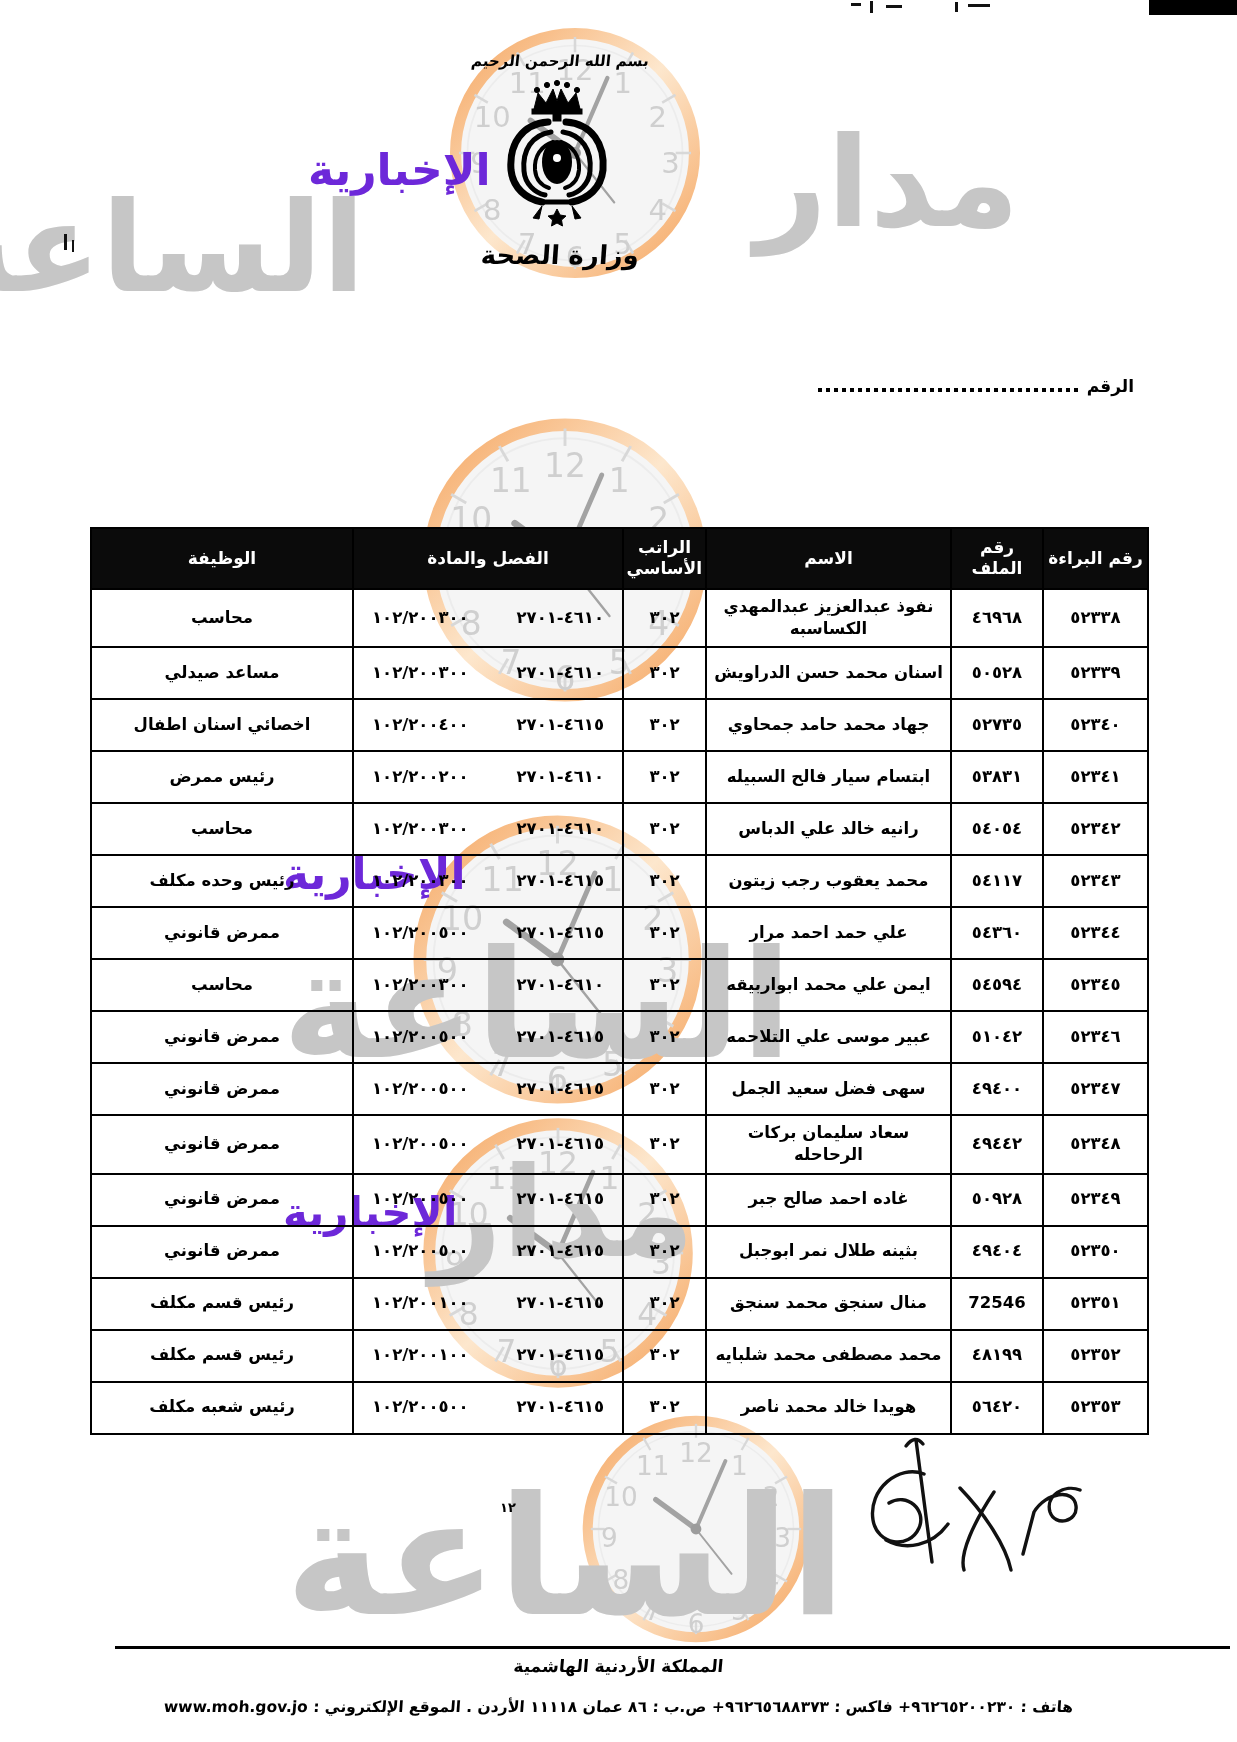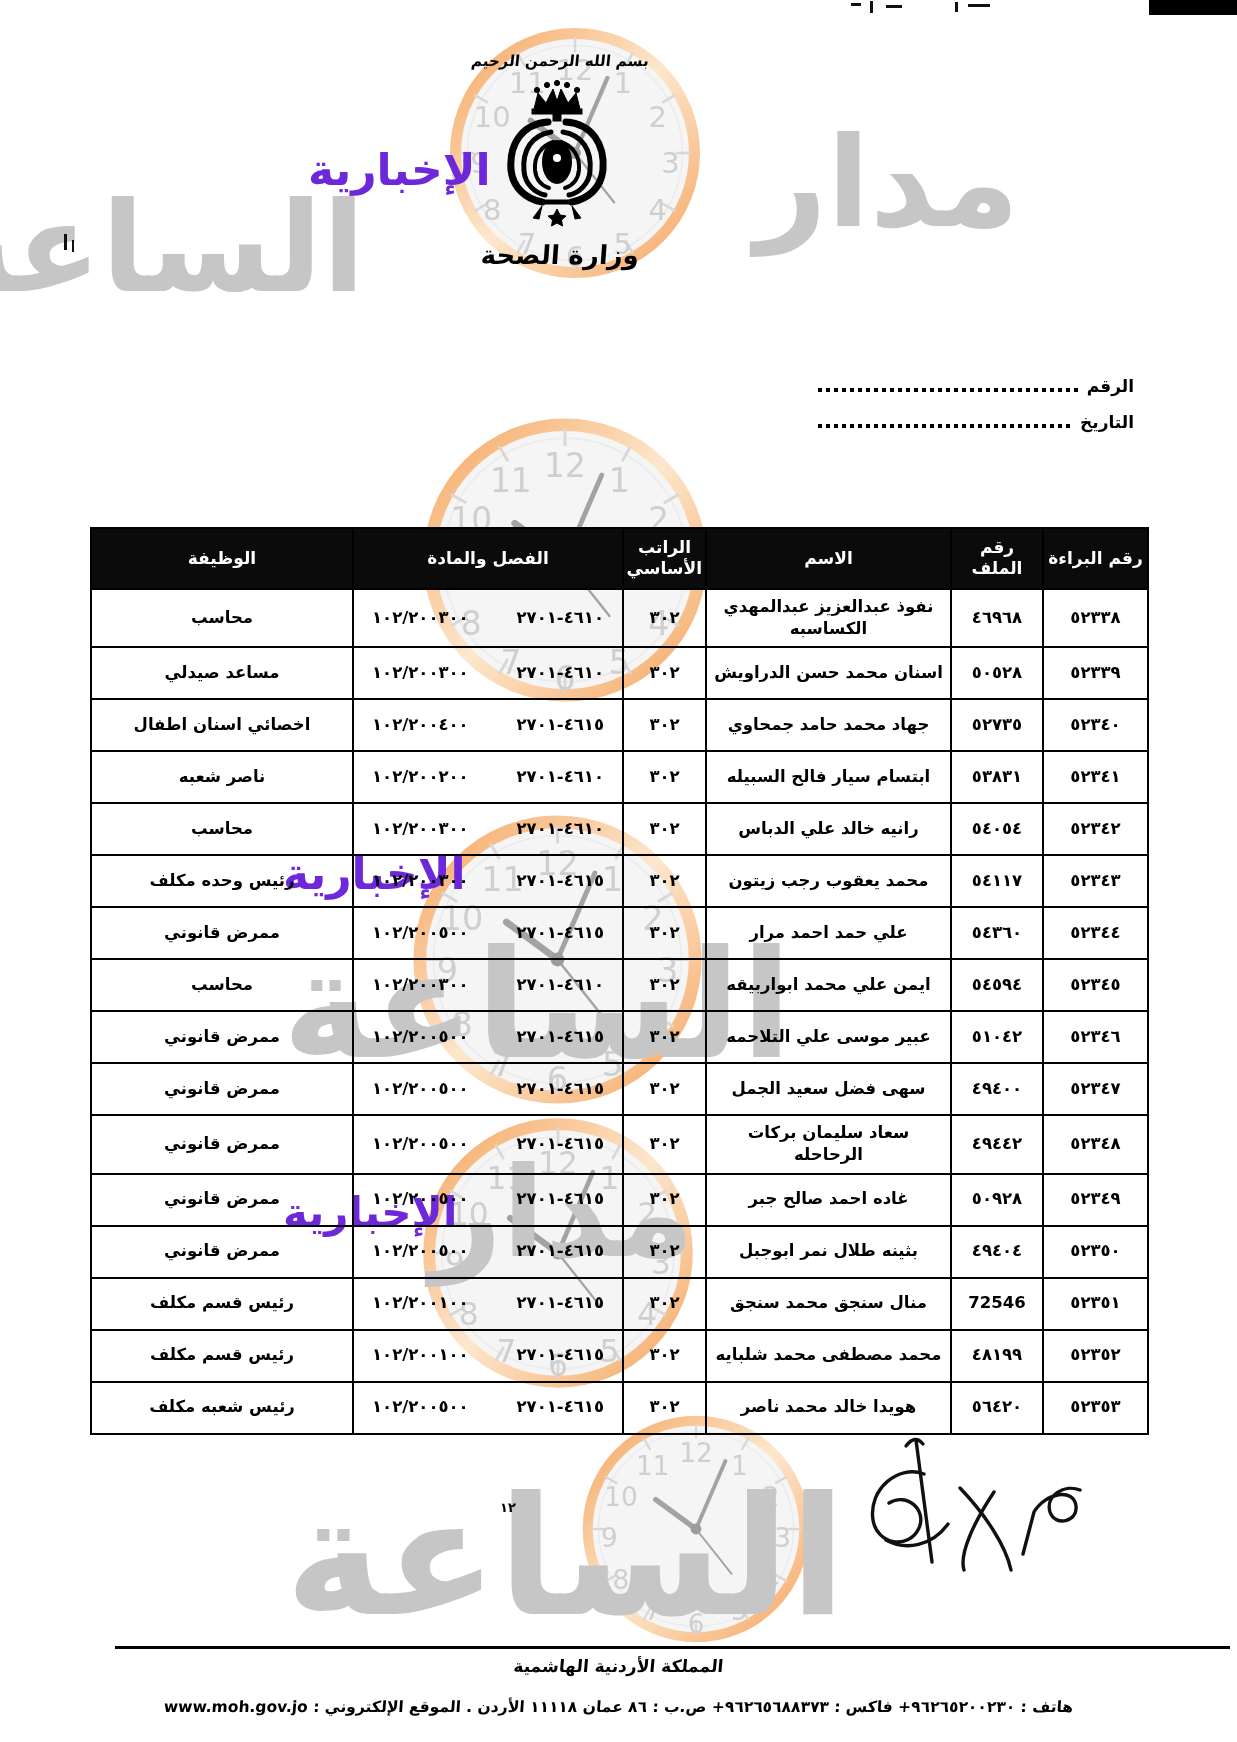--- a/index.html
+++ b/index.html
@@ -169,24 +169,20 @@
     </g>
   </svg>
 
   <div class="ministry">وزارة الصحة</div>
 
   <div class="meta-block">
     <div class="meta-row">
       <span class="meta-label">الرقم</span>
       <span class="meta-dots"></span>
     </div>
-    <div class="meta-row">
-      <span class="meta-label">التاريخ</span>
-      <span class="meta-dots"></span>
-    </div>
   </div>
 
   <div class="roster">
     <table>
       <colgroup>
         <col style="width:105px">
           <col style="width:92px">
           <col style="width:245px">
         <col style="width:83px">
           <col style="width:270px">
@@ -246,21 +242,21 @@
       <td>٥٢٣٤١</td>
       <td>٥٣٨٣١</td>
       <td>ابتسام سيار فالح السبيله</td>
       <td>٣٠٢</td>
       <td class="cell-article">
         <div class="article-wrap">
           <span>١٠٢/٢٠٠٢٠٠</span>
           <span>٤٦١٠-٢٧٠١</span>
         </div>
       </td>
-      <td>ناصر شعبه</td>
+      <td>رئيس ممرض</td>
     </tr>
           <tr>
       <td>٥٢٣٤٢</td>
       <td>٥٤٠٥٤</td>
       <td>رانيه خالد علي الدباس</td>
       <td>٣٠٢</td>
       <td class="cell-article">
         <div class="article-wrap">
           <span>١٠٢/٢٠٠٣٠٠</span>
           <span>٤٦١٠-٢٧٠١</span>

